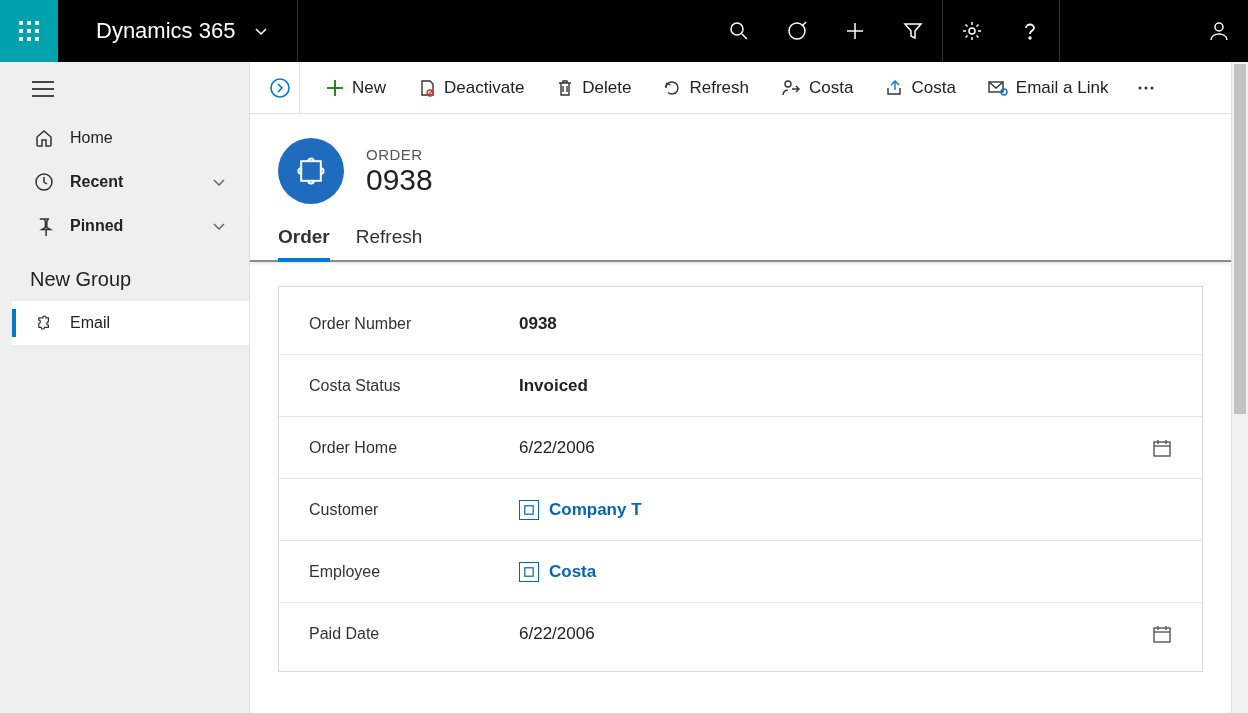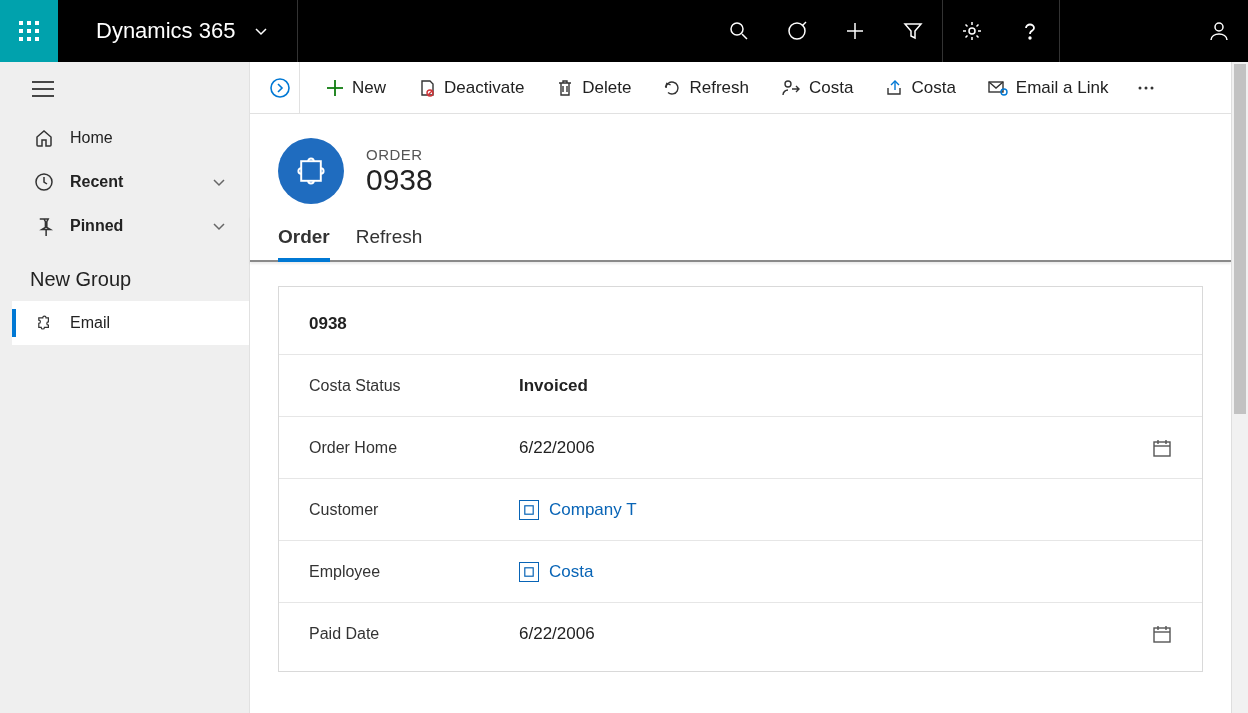--- a/index.html
+++ b/index.html
@@ -51,21 +51,21 @@
   .tab { padding: 10px 0 12px 0; font-size: 19px; color: #333; cursor: pointer; position: relative; }
   .tab.active { font-weight: 600; }
   .tab.active::after { content: ""; position: absolute; left: 0; right: 0; bottom: -2px; height: 4px; background: #0078d4; }
 
   
   .form-card { margin: 24px 28px; border: 1px solid #d9d9d9; padding: 6px 0; }
   .field-row { display: flex; align-items: center; padding: 16px 30px; border-bottom: 1px solid #e6e6e6; min-height: 62px; }
   .field-row:last-child { border-bottom: none; justify-content: center; }
   .field-label { width: 210px; font-size: 16px; color: #333; }
   .field-value { flex: 1; font-size: 17px; color: #222; display: flex; align-items: center; gap: 10px; }
-  .field-value.link { color: #0864b6; font-weight: 400; }
+  .field-value.link { color: #0864b6; font-weight: 700; }
   .lookup-icon { width: 20px; height: 20px; border: 1px solid #0864b6; display: inline-flex; align-items: center; justify-content: center; }
   .trail-icon { color: #555; }
 
   
   .vscroll { width: 17px; background: #f1f1f1; border-left: 1px solid #dedede; align-self: stretch; position: relative; }
   .vscroll-thumb { position: absolute; left: 2px; right: 2px; top: 2px; height: 350px; background: #c2c2c2; }
 
   svg { display: block; }
 </style>
 </head>
@@ -273,20 +273,21 @@
         </div>
       </div>
 
       <div class="tabs">
         <div class="tab active"><span>Order</span></div>
         <div class="tab"><span>Refresh</span></div>
       </div>
 
       <div class="form-card">
         <div class="field-row">
+          <div class="field-label">Order Number</div>
           <div class="field-value" style="font-weight:600">0938</div>
         </div>
         <div class="field-row">
           <div class="field-label">Costa Status</div>
           <div class="field-value" style="font-weight:700">Invoiced</div>
         </div>
         <div class="field-row">
           <div class="field-label">Order Home</div>
           <div class="field-value">6/22/2006</div>
           <svg class="trail-icon" width="20" height="20" viewBox="0 0 20 20" fill="none" stroke="#555" stroke-width="1.4">

